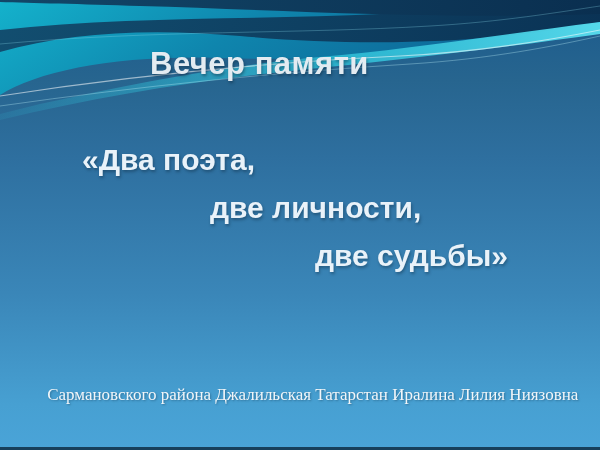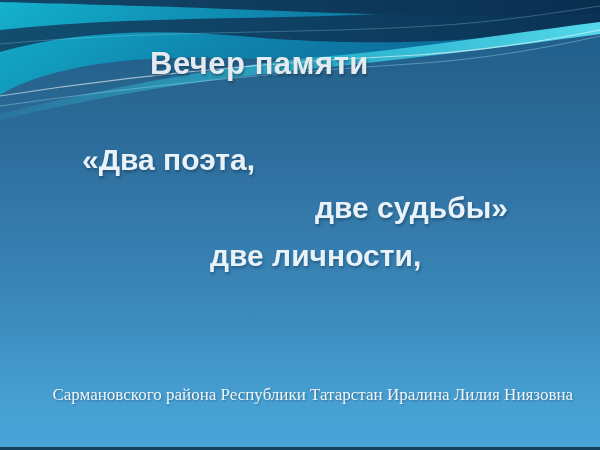--- a/index.html
+++ b/index.html
@@ -80,24 +80,24 @@
 
     <path d="M0,96 C140,74 280,62 400,56 C480,52 550,40 600,30" fill="none" stroke="rgba(255,255,255,0.55)" stroke-width="1.2"></path>
     <path d="M0,106 C140,86 280,72 410,64 C490,59 555,46 600,36" fill="none" stroke="rgba(190,240,248,0.35)" stroke-width="1"></path>
     <path d="M0,44 C150,30 300,34 430,26 C500,22 560,12 600,6" fill="none" stroke="rgba(140,220,235,0.3)" stroke-width="1"></path>
   </svg>
 
   <div class="title">Вечер памяти</div>
 
   <div class="subtitle">
     <div class="line line-1">«Два поэта,</div>
+    <div class="line line-2">две личности,</div>
     <div class="line line-3">две судьбы»</div>
-    <div class="line line-2">две личности,</div>
   </div>
 
   <div class="footer">
     <div class="f-line">
-      <span>Сармановского района Республики Татарстан </span><span class="underlined">Иралина Лилия Ниязовна</span>
+      <span>Сармановского района Джалильская Татарстан </span><span class="underlined">Иралина Лилия Ниязовна</span>
     </div>
   </div>
 
   <div class="bottom-edge"></div>
 </div>
 
 </body></html>

